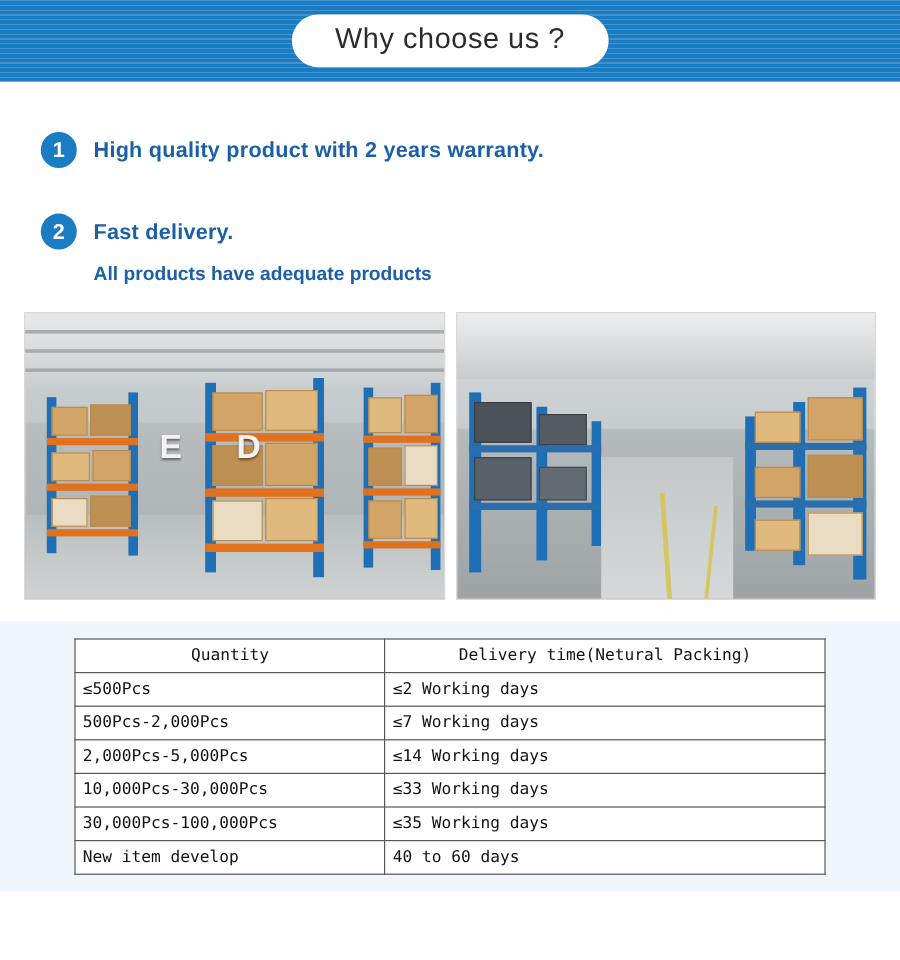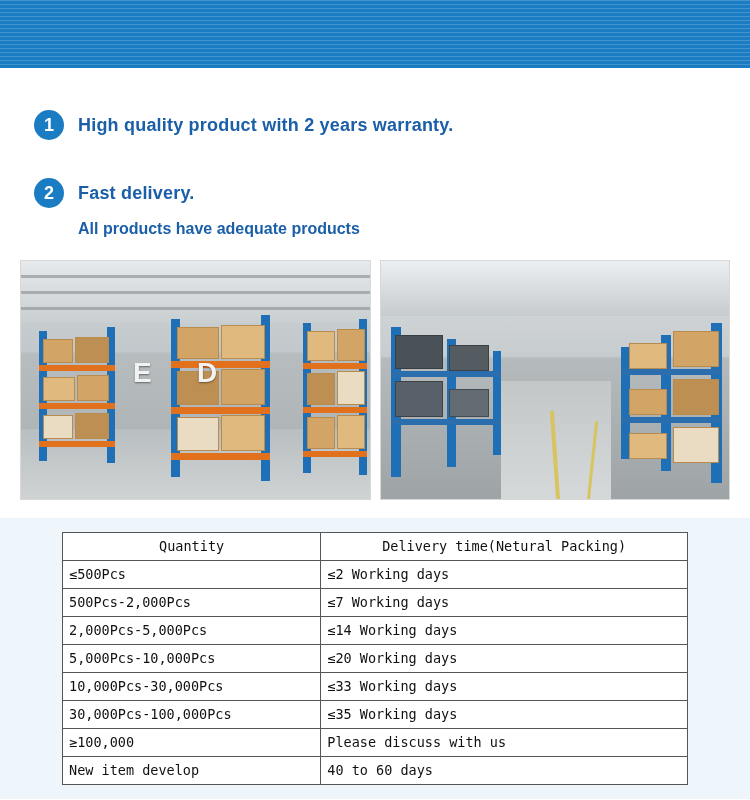--- a/index.html
+++ b/index.html
@@ -203,20 +203,23 @@
   td.col1 { width: 250px; }
   td.col2 { width: 360px; margin-top: 45px; }
   th.col1 { width: 250px; }
   th.col2 { width: 360px; }
 </style>
 </head>
 <body>
 
 <div class="header">
   <div class="header-stripes"></div>
+  <div class="header-title-box">
+    <div class="header-title">Why choose us ?</div>
+  </div>
 </div>
 
 <div class="content">
 
   <div class="point-row first">
     <div class="badge">1</div>
     <div class="point-text">High quality product with 2 years warranty.</div>
   </div>
 
   <div class="point-row second">
@@ -324,36 +327,28 @@
         </tr>
         <tr>
           <td class="col1">500Pcs-2,000Pcs</td>
           <td class="col2">≤7 Working days</td>
         </tr>
         <tr>
           <td class="col1">2,000Pcs-5,000Pcs</td>
           <td class="col2">≤14 Working days</td>
         </tr>
         <tr>
-          <td class="col1">5,000Pcs-10,000Pcs</td>
-          <td class="col2">≤20 Working days</td>
-        </tr>
-        <tr>
           <td class="col1">10,000Pcs-30,000Pcs</td>
           <td class="col2">≤33 Working days</td>
         </tr>
         <tr>
           <td class="col1">30,000Pcs-100,000Pcs</td>
           <td class="col2">≤35 Working days</td>
         </tr>
         <tr>
-          <td class="col1">≥100,000</td>
-          <td class="col2">Please discuss with us</td>
-        </tr>
-        <tr>
           <td class="col1">New item develop</td>
           <td class="col2">40 to 60 days</td>
         </tr>
       </tbody>
     </table>
   </div>
 
 </div>
 
 </body></html>

